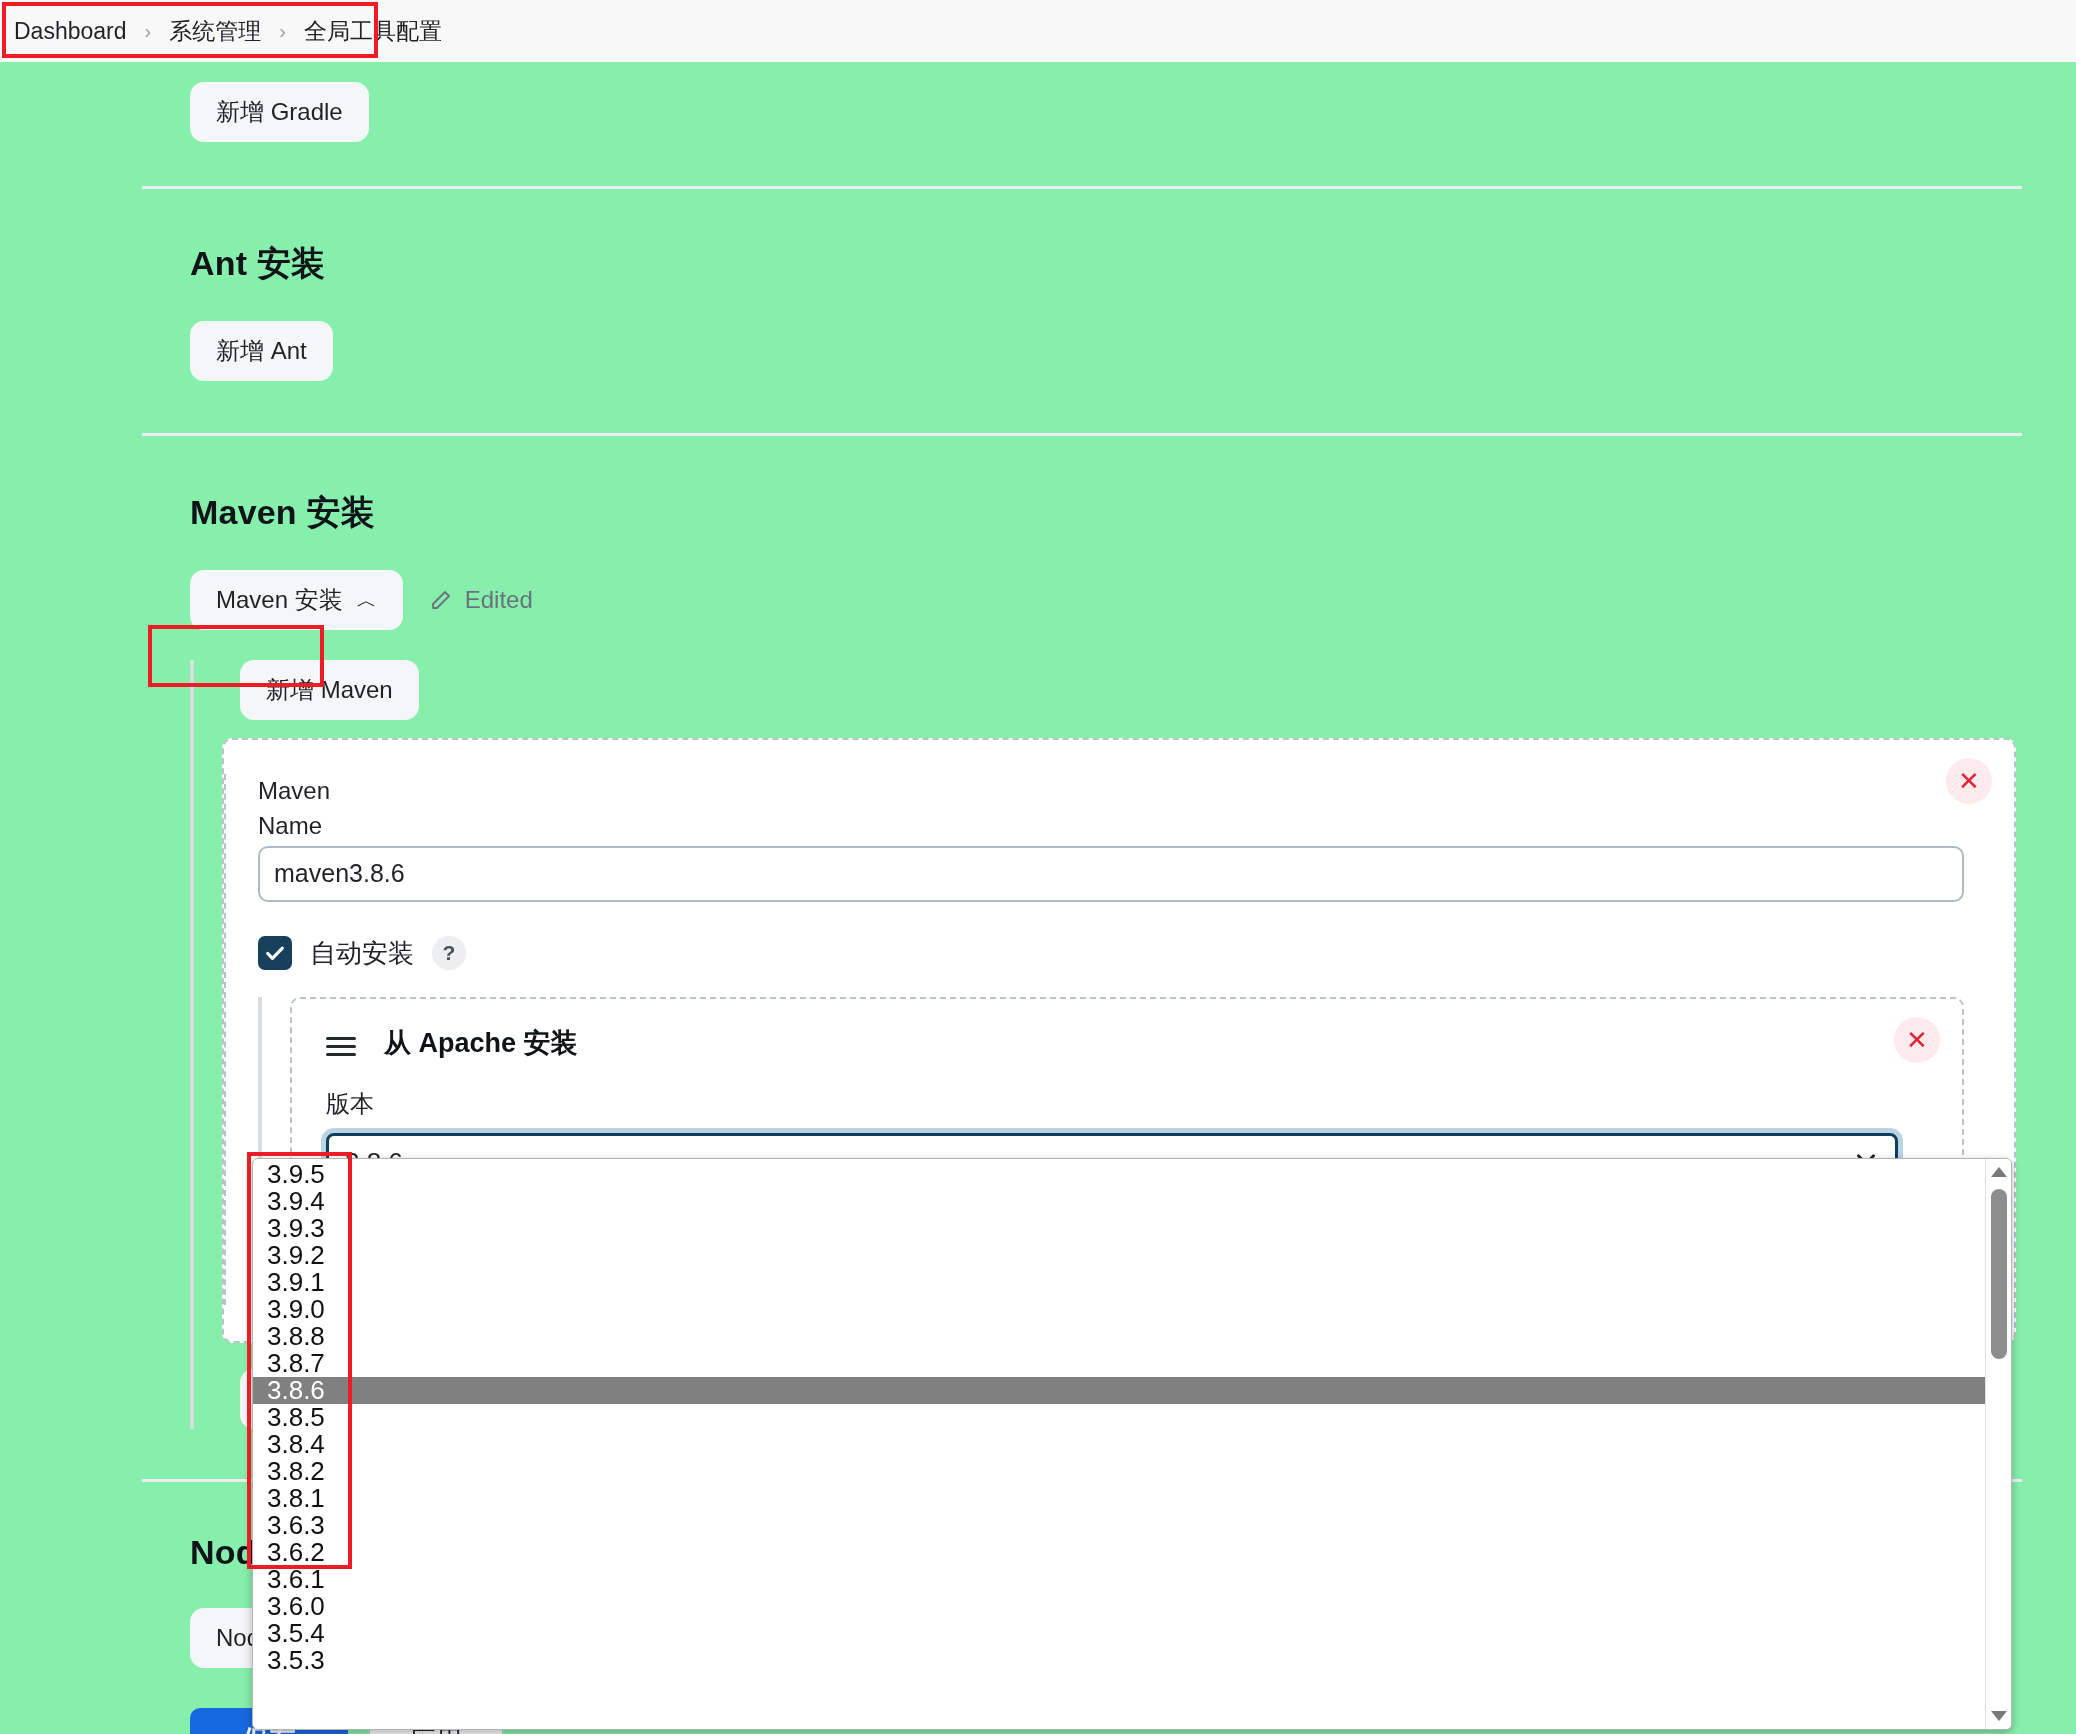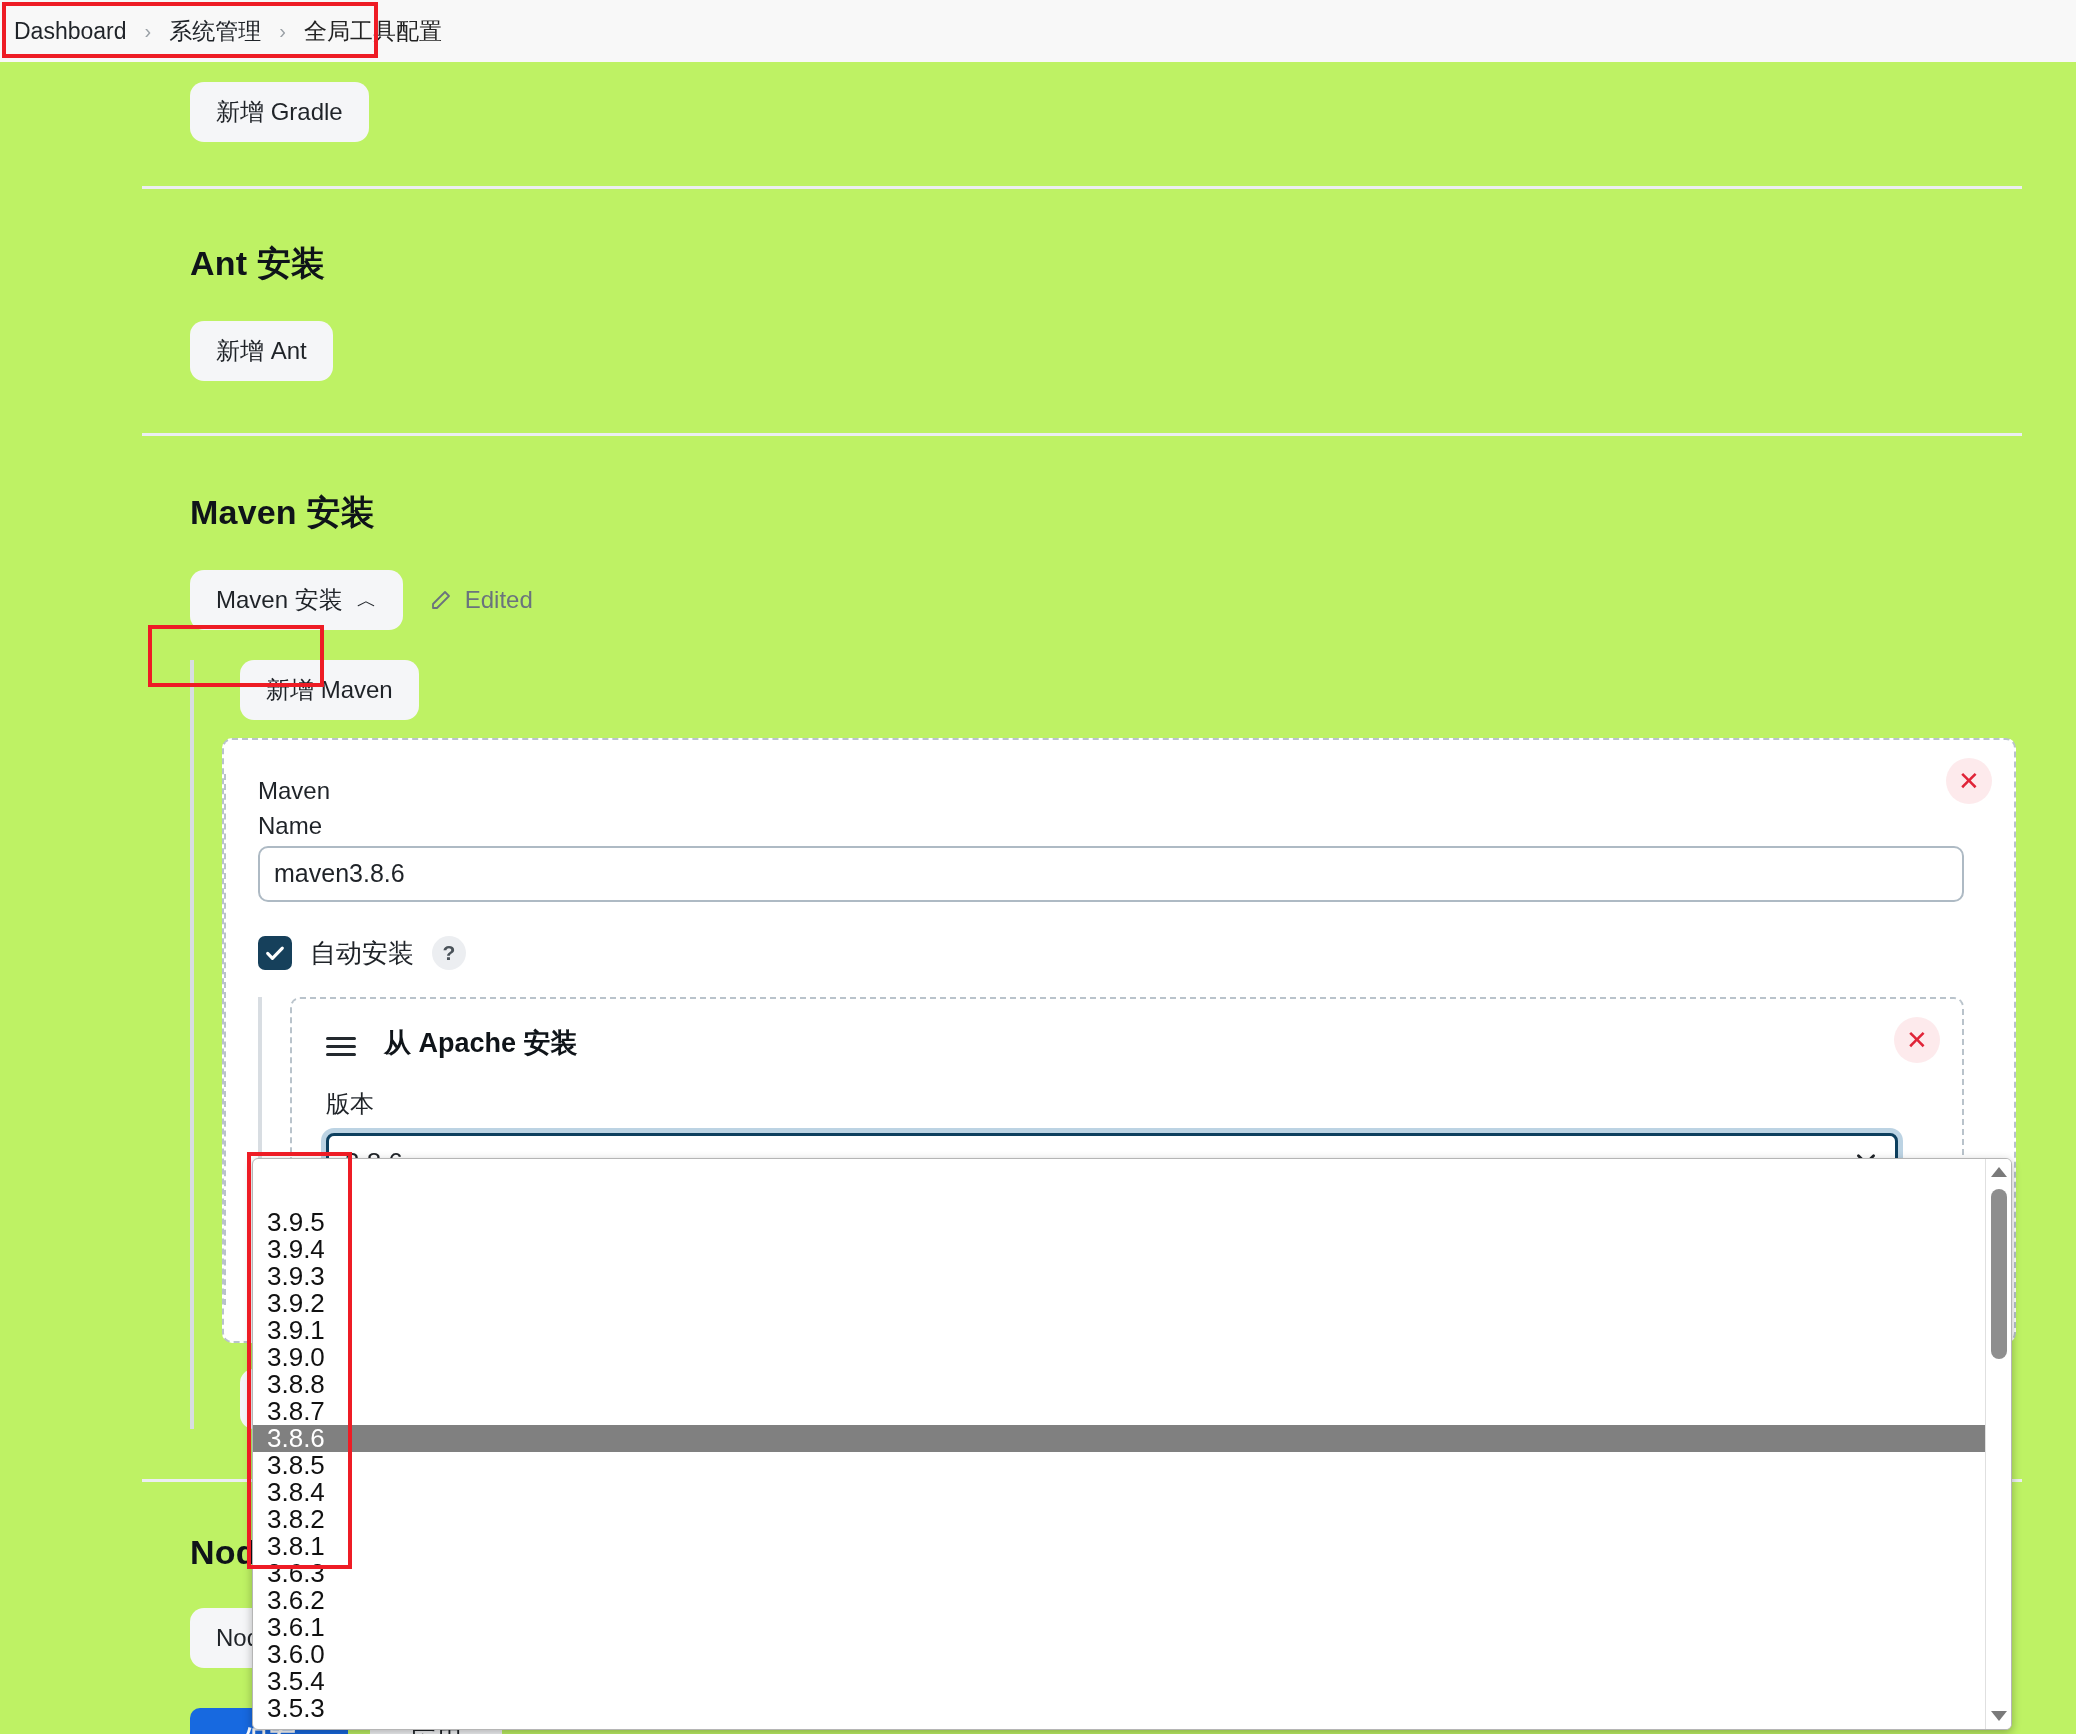--- a/index.html
+++ b/index.html
@@ -3,21 +3,21 @@
 <meta charset="utf-8">
 <style>
   * { box-sizing: border-box; }
   html, body {
     margin: 0; padding: 0;
     width: 2076px; height: 1734px;
     background: #fff;
     font-family: "Liberation Sans", "DejaVu Sans", sans-serif;
     overflow: hidden;
   }
-  .page { position: relative; width: 2076px; height: 1734px; background:#bef264; }
+  .page { position: relative; width: 2076px; height: 1734px; background:#86efac; }
 
   
   .breadcrumb {
     position: absolute; left: 0; top: 0; width: 2076px; height: 62px;
     background: #f8f8f8;
     display: flex; align-items: center;
     padding-left: 14px;
     font-size: 23px; color: #1f2328;
   }
   .bc-item { color: #222; white-space: nowrap; }
@@ -146,21 +146,21 @@
     position: absolute; left: 252px; top: 1158px;
     width: 1760px; height: 572px;
     background:#fff; border: 1px solid #b5b5b5;
     border-radius: 6px;
     box-shadow: 0 3px 10px rgba(0,0,0,.28);
     z-index: 50; overflow: hidden;
     display: flex;
   }
   .dd-list {
     flex: 1 1 auto; padding: 2px 0 0 0;
-    font-size: 26px; color: #111; margin-top: 48px;
+    font-size: 26px; color: #111;
   }
   .dd-opt {
     height: 27px; line-height: 27px;
     padding-left: 14px; white-space: nowrap; cursor: default;
   }
   .dd-opt.selected { background:#808080; color:#fff; }
 
   .dd-scrollbar {
     flex: 0 0 26px; width: 26px; background:#fff;
     border-left: 1px solid #e0e0e0;

